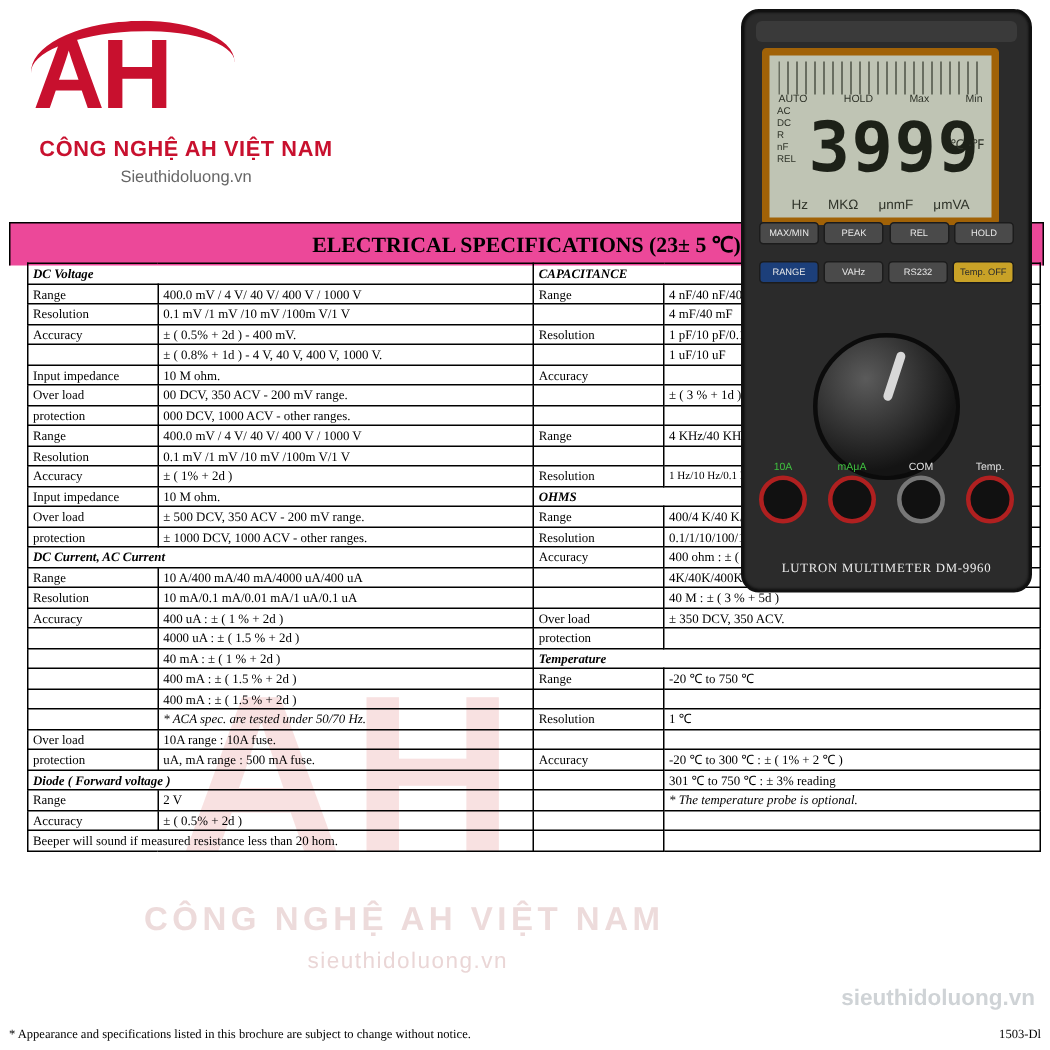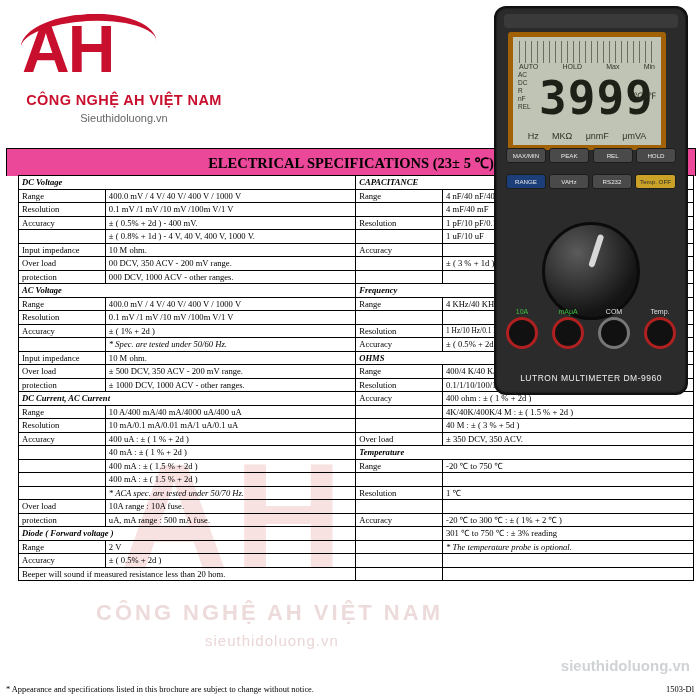--- a/index.html
+++ b/index.html
@@ -117,21 +117,21 @@
   .jacks{position:absolute;left:10px;right:10px;top:300px;display:flex;justify-content:space-between;}
   .jack{width:26px;height:26px;border-radius:50%;background:#111;border:3px solid #777;}
   .jack.red{border-color:#b02020;}
   .jacklbl{
     font-family:"Liberation Sans",sans-serif;font-size:7px;color:#e0e0e0;
     text-align:center;margin-bottom:2px;
   }
   .jack-green{color:#3fbf3f;}
   .brand{
     position:absolute;left:0;right:0;bottom:10px;text-align:center;
-    font-family:Liberation Sans, sans-serif;font-size:8.5px;color:#efefef;letter-spacing:.5px;
+    font-family:Liberation Serif, serif;font-size:8.5px;color:#efefef;letter-spacing:.5px;
   }
   
   .spec-title{
     position:absolute;left:6px;top:148px;width:688px;
     border:1px solid #000;border-bottom:none;text-align:center;
     font-family:"Liberation Serif",serif;font-weight:bold;font-size:14.5px;
     padding:3px 0 4px 0;background:#ec4899;z-index:2;
   }
   table.spec{
     position:absolute;left:18px;top:175px;width:676px;
@@ -290,46 +290,36 @@
         <td>&nbsp;</td>
         <td>± ( 3 % + 1d )</td>
       </tr>
       <tr>
         <td>protection</td>
         <td>000 DCV, 1000 ACV - other ranges.</td>
         <td>&nbsp;</td>
         <td>&nbsp;</td>
       </tr>
       <tr>
-        <td colspan="2" class="sect">AC Voltage</td>
-        <td colspan="2" class="sect">Frequency</td>
-      </tr>
-      <tr>
         <td>Range</td>
         <td>400.0 mV / 4 V/ 40 V/ 400 V / 1000 V</td>
         <td>Range</td>
         <td>4 KHz/40 KHz/400 KHz 4 MHz/40 MHz</td>
       </tr>
       <tr>
         <td>Resolution</td>
         <td>0.1 mV /1 mV /10 mV /100m V/1 V</td>
         <td>&nbsp;</td>
         <td>&nbsp;</td>
       </tr>
       <tr>
         <td>Accuracy</td>
         <td>± ( 1% + 2d )</td>
         <td>Resolution</td>
         <td class="tiny">1 Hz/10 Hz/0.1 KHz/1 kHz/0.01 MHz/0.1 MHz</td>
-      </tr>
-      <tr>
-        <td>&nbsp;</td>
-        <td class="ital">* Spec. are tested under 50/60 Hz.</td>
-        <td>Accuracy</td>
-        <td>± ( 0.5% + 2d )</td>
       </tr>
       <tr>
         <td>Input impedance</td>
         <td>10 M ohm.</td>
         <td colspan="2" class="sect">OHMS</td>
       </tr>
       <tr>
         <td>Over load</td>
         <td>± 500 DCV, 350 ACV - 200 mV range.</td>
         <td>Range</td>
@@ -356,20 +346,26 @@
         <td>Resolution</td>
         <td>10 mA/0.1 mA/0.01 mA/1 uA/0.1 uA</td>
         <td>&nbsp;</td>
         <td>40 M : ± ( 3 % + 5d )</td>
       </tr>
       <tr>
         <td>Accuracy</td>
         <td>400 uA : ± ( 1 % + 2d )</td>
         <td>Over load</td>
         <td>± 350 DCV, 350 ACV.</td>
+      </tr>
+      <tr>
+        <td>&nbsp;</td>
+        <td>4000 uA : ± ( 1.5 % + 2d )</td>
+        <td>protection</td>
+        <td>&nbsp;</td>
       </tr>
       <tr>
         <td>&nbsp;</td>
         <td>40 mA : ± ( 1 % + 2d )</td>
         <td colspan="2" class="sect">Temperature</td>
       </tr>
       <tr>
         <td>&nbsp;</td>
         <td>400 mA : ± ( 1.5 % + 2d )</td>
         <td>Range</td>

